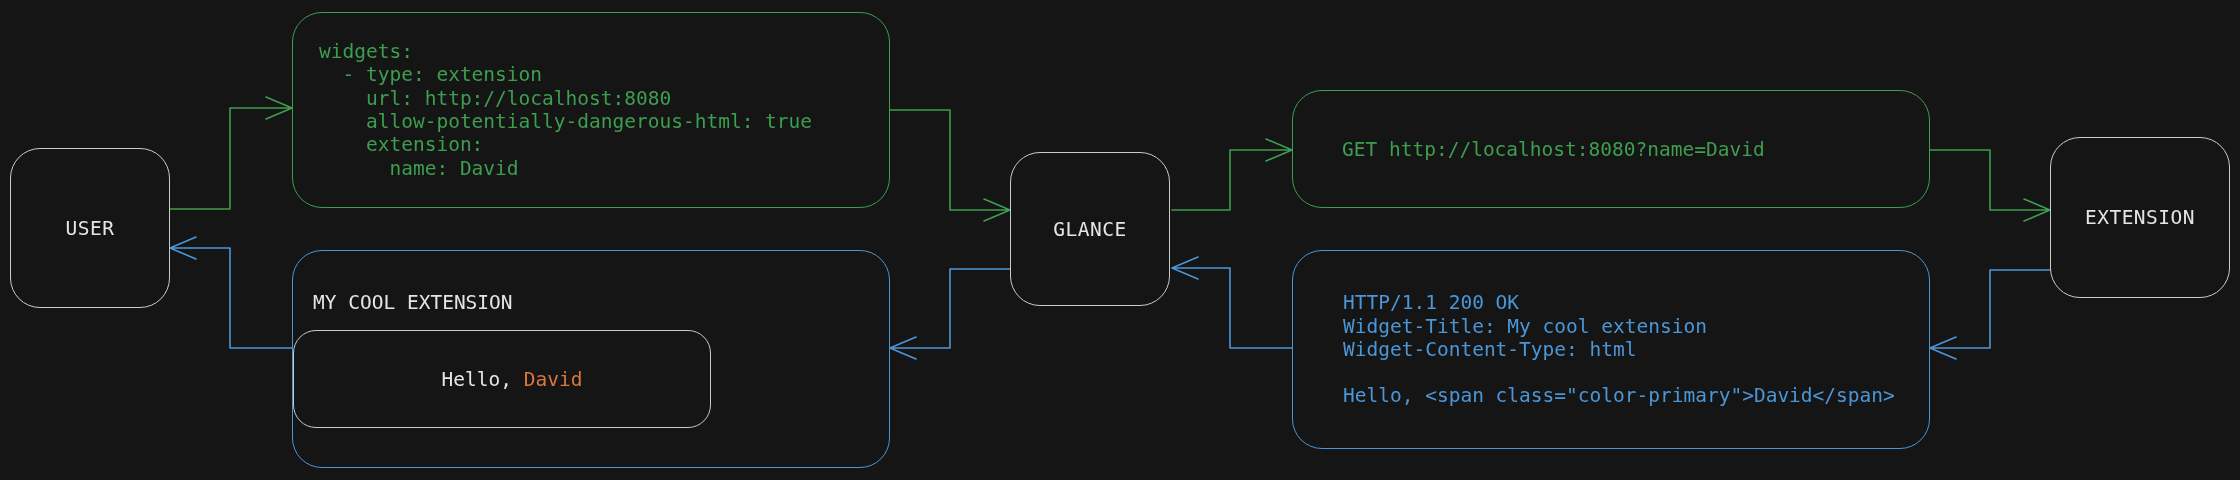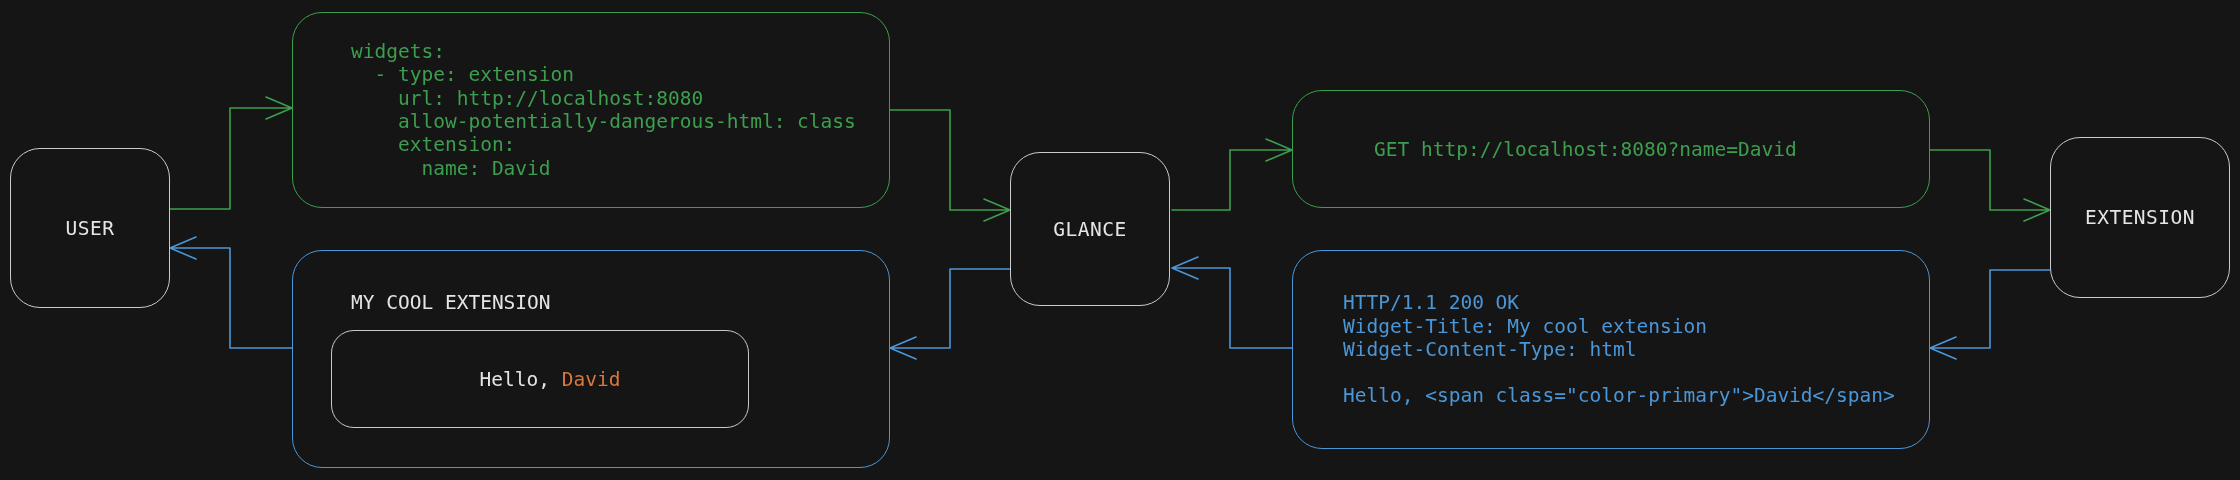--- a/index.html
+++ b/index.html
@@ -32,21 +32,21 @@
     border-radius:30px;
     display:flex;align-items:center;justify-content:center;
     background:var(--bg);
     letter-spacing:0.5px;
   }
   .box{
     position:absolute;
     border-radius:30px;
     background:var(--bg);
   }
-  .box.green{border:1.5px solid var(--green);color:var(--green);padding-left:32px;}
+  .box.green{border:1.5px solid var(--green);color:var(--green);}
   .box.blue{border:1.5px solid var(--blue);}
   .code-lines{
     height:100%;
     display:flex;flex-direction:column;justify-content:center;
   }
   .line{
     white-space:pre;
     height:23.33px;line-height:23.33px;
   }
   .blue-text{color:var(--blue);}
@@ -98,40 +98,40 @@
 
   <div class="node" style="left:2050px;top:137px;width:180px;height:161px;">
     <span>EXTENSION</span>
   </div>
 
   <div class="box green" style="left:292px;top:12px;width:598px;height:196px;">
     <div class="code-lines" style="padding-left:26px;">
       <div class="line">widgets:</div>
       <div class="line">  - type: extension</div>
       <div class="line">    url: http://localhost:8080</div>
-      <div class="line">    allow-potentially-dangerous-html: class</div>
+      <div class="line">    allow-potentially-dangerous-html: true</div>
       <div class="line">    extension:</div>
       <div class="line">      name: David</div>
     </div>
   </div>
 
   <div class="box green" style="left:1292px;top:90px;width:638px;height:118px;">
     <div class="single-line" style="padding-left:49px;">GET http://localhost:8080?name=David</div>
   </div>
 
   <div class="box blue" style="left:1292px;top:250px;width:638px;height:199px;">
     <div class="code-lines blue-text" style="padding-left:50px;">
       <div class="line">HTTP/1.1 200 OK</div>
       <div class="line">Widget-Title: My cool extension</div>
       <div class="line">Widget-Content-Type: html</div>
       <div class="line"></div>
       <div class="line">Hello, &lt;span class="color-primary"&gt;David&lt;/span&gt;</div>
     </div>
   </div>
 
-  <div class="box blue" style="left:292px;top:250px;width:598px;height:218px;padding-top:40px;padding-left:38px;">
+  <div class="box blue" style="left:292px;top:250px;width:598px;height:218px;padding-top:40px;">
     <div class="widget-title">MY COOL EXTENSION</div>
     <div class="greeting-box">
       <span>Hello, </span><span class="greeting-name">David</span>
     </div>
   </div>
 
 </div>
 
 </body></html>

